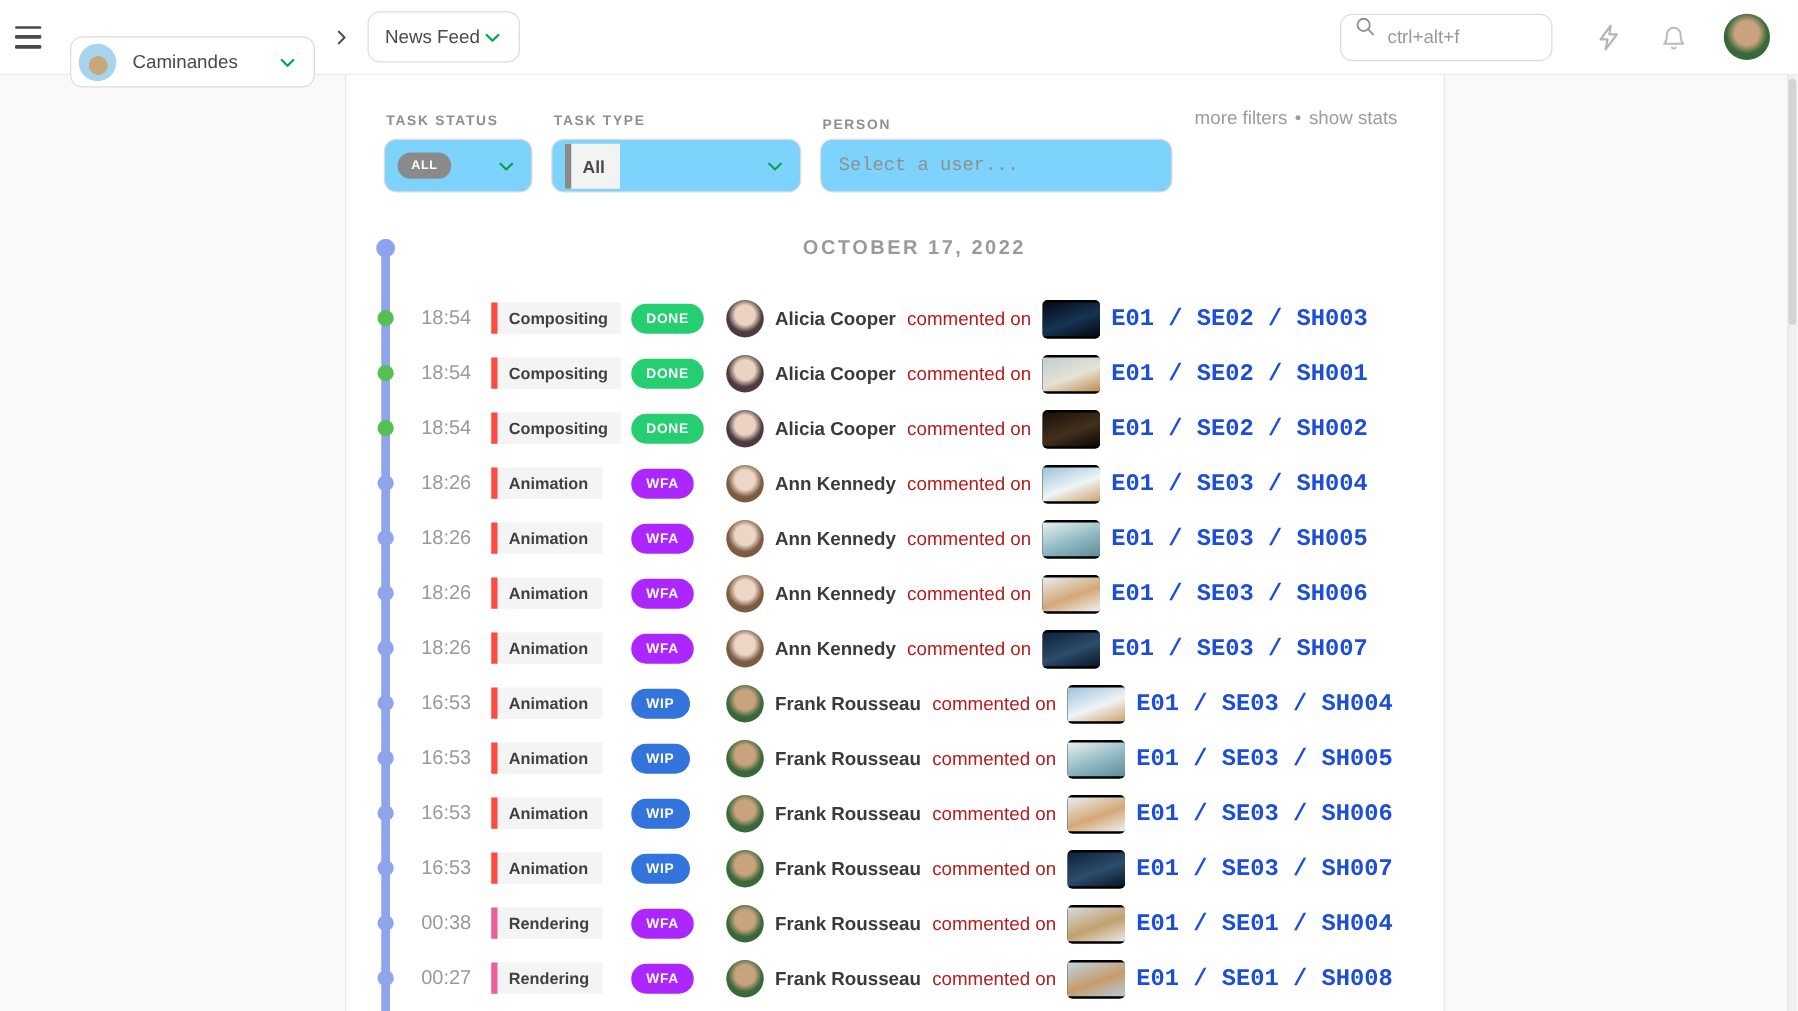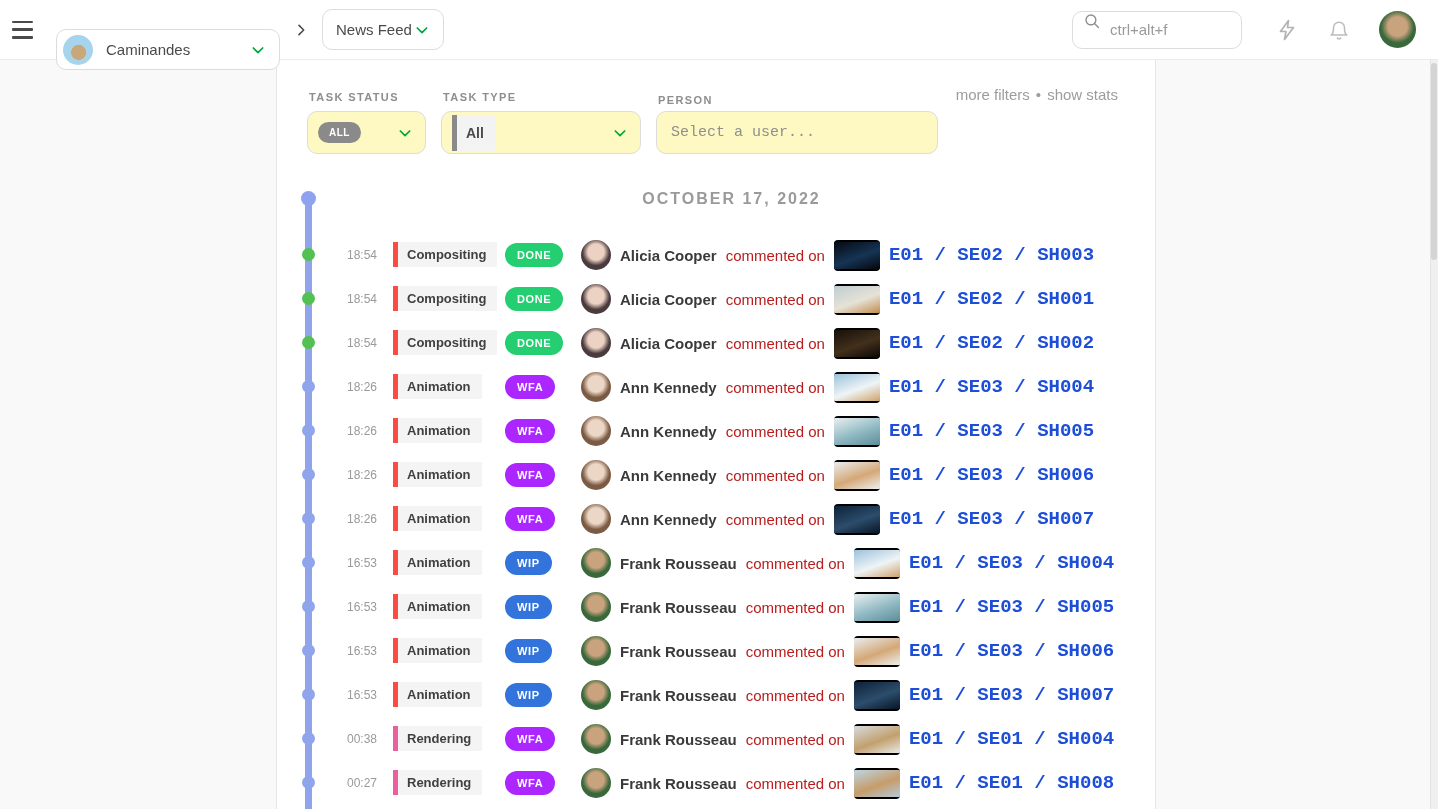--- a/index.html
+++ b/index.html
@@ -17,21 +17,21 @@
     background:#fff; border-bottom:1px solid #ececec;
     display:flex; align-items:center; z-index:5;
   }
   .hamburger { margin-left:12px; width:24px; height:18px; display:flex; flex-direction:column; justify-content:space-between; cursor:pointer; }
   .hamburger span { display:block; width:21px; height:2.6px; background:#4a4a4a; border-radius:1px; }
 
   .select-pill {
     height:41px; border:1px solid #dcdcdc; border-radius:10px; background:#fff;
     display:flex; align-items:center; cursor:pointer;
   }
-  .prod-select { margin-left:20px; width:224px; padding:0 13px 0 6px;margin-top:40px; }
+  .prod-select { margin-left:20px; width:196px; padding:0 13px 0 6px;margin-top:40px; }
   .prod-avatar {
     width:30px; height:30px; border-radius:50%;
     background:radial-gradient(circle at 52% 58%, #c8a87a 0 31%, #a5d4ec 33%);
     flex:0 0 auto;
   }
   .prod-name { margin-left:13px; font-size:15px; color:#4a4a4a; }
   .chev-down { margin-left:auto; width:16px; height:16px; flex:0 0 auto; }
   .crumb-sep { margin:0 13px; width:16px; height:16px; }
   .page-select { width:122px; padding:0 13px; justify-content:space-between; }
   .page-name { font-size:15px; color:#4a4a4a; }
@@ -64,21 +64,21 @@
   .filter-label {
     position:absolute; font-size:11px; font-weight:bold; letter-spacing:1.4px;
     color:#8e8e8e;
   }
   .lbl-status { left:32px; top:31px; }
   .lbl-type   { left:166px; top:31px; }
   .lbl-person { left:381px; top:34px; }
 
   .filter-box {
     position:absolute; top:51px; height:43px;
-    border:1px solid #dcdcdc; border-radius:10px; background:#fef9c3;
+    border:1px solid #dcdcdc; border-radius:10px; background:#7dd3fc;
     display:flex; align-items:center; cursor:pointer;
   }
   .box-status { left:30px; width:119px; padding:0 12px 0 10px; }
   .box-type   { left:164px; width:200px; padding:0 12px 0 10px; }
   .box-person { left:379px; width:282px; padding:0 2px; cursor:text; }
   .status-all-pill {
     background:#8a8a8a; color:#fff; font-size:10px; font-weight:bold;
     letter-spacing:0.5px; padding:5px 11px; border-radius:12px;
   }
   .type-value { display:flex; align-items:stretch; height:36px; background:#f3f3f3; }
@@ -114,21 +114,21 @@
 
   .feed-list { position:absolute; top:173px; left:52px; right:21px; }
   .feed-row { position:relative; height:44px; }
   .feed-row .dot {
     position:absolute; left:-27px; top:15px; width:13px; height:13px;
     border-radius:50%; background:#90a4ec;
   }
   .feed-row .time {
     position:absolute; left:0; top:0; width:48px; height:44px;
     display:flex; align-items:center; justify-content:flex-end;
-    font-size:12px; color:#9a9a9a;
+    font-size:16px; color:#9a9a9a;
   }
   .tasktype {
     position:absolute; left:64px; top:9px; height:25px;
     display:inline-flex; align-items:stretch; background:#f4f4f4;
   }
   .ttbar { width:5px; background:#fb4b42; }
   .ttlabel {
     display:flex; align-items:center; padding:0 11px 0 9px;
     font-size:13px; font-weight:bold; color:#404040;
   }

